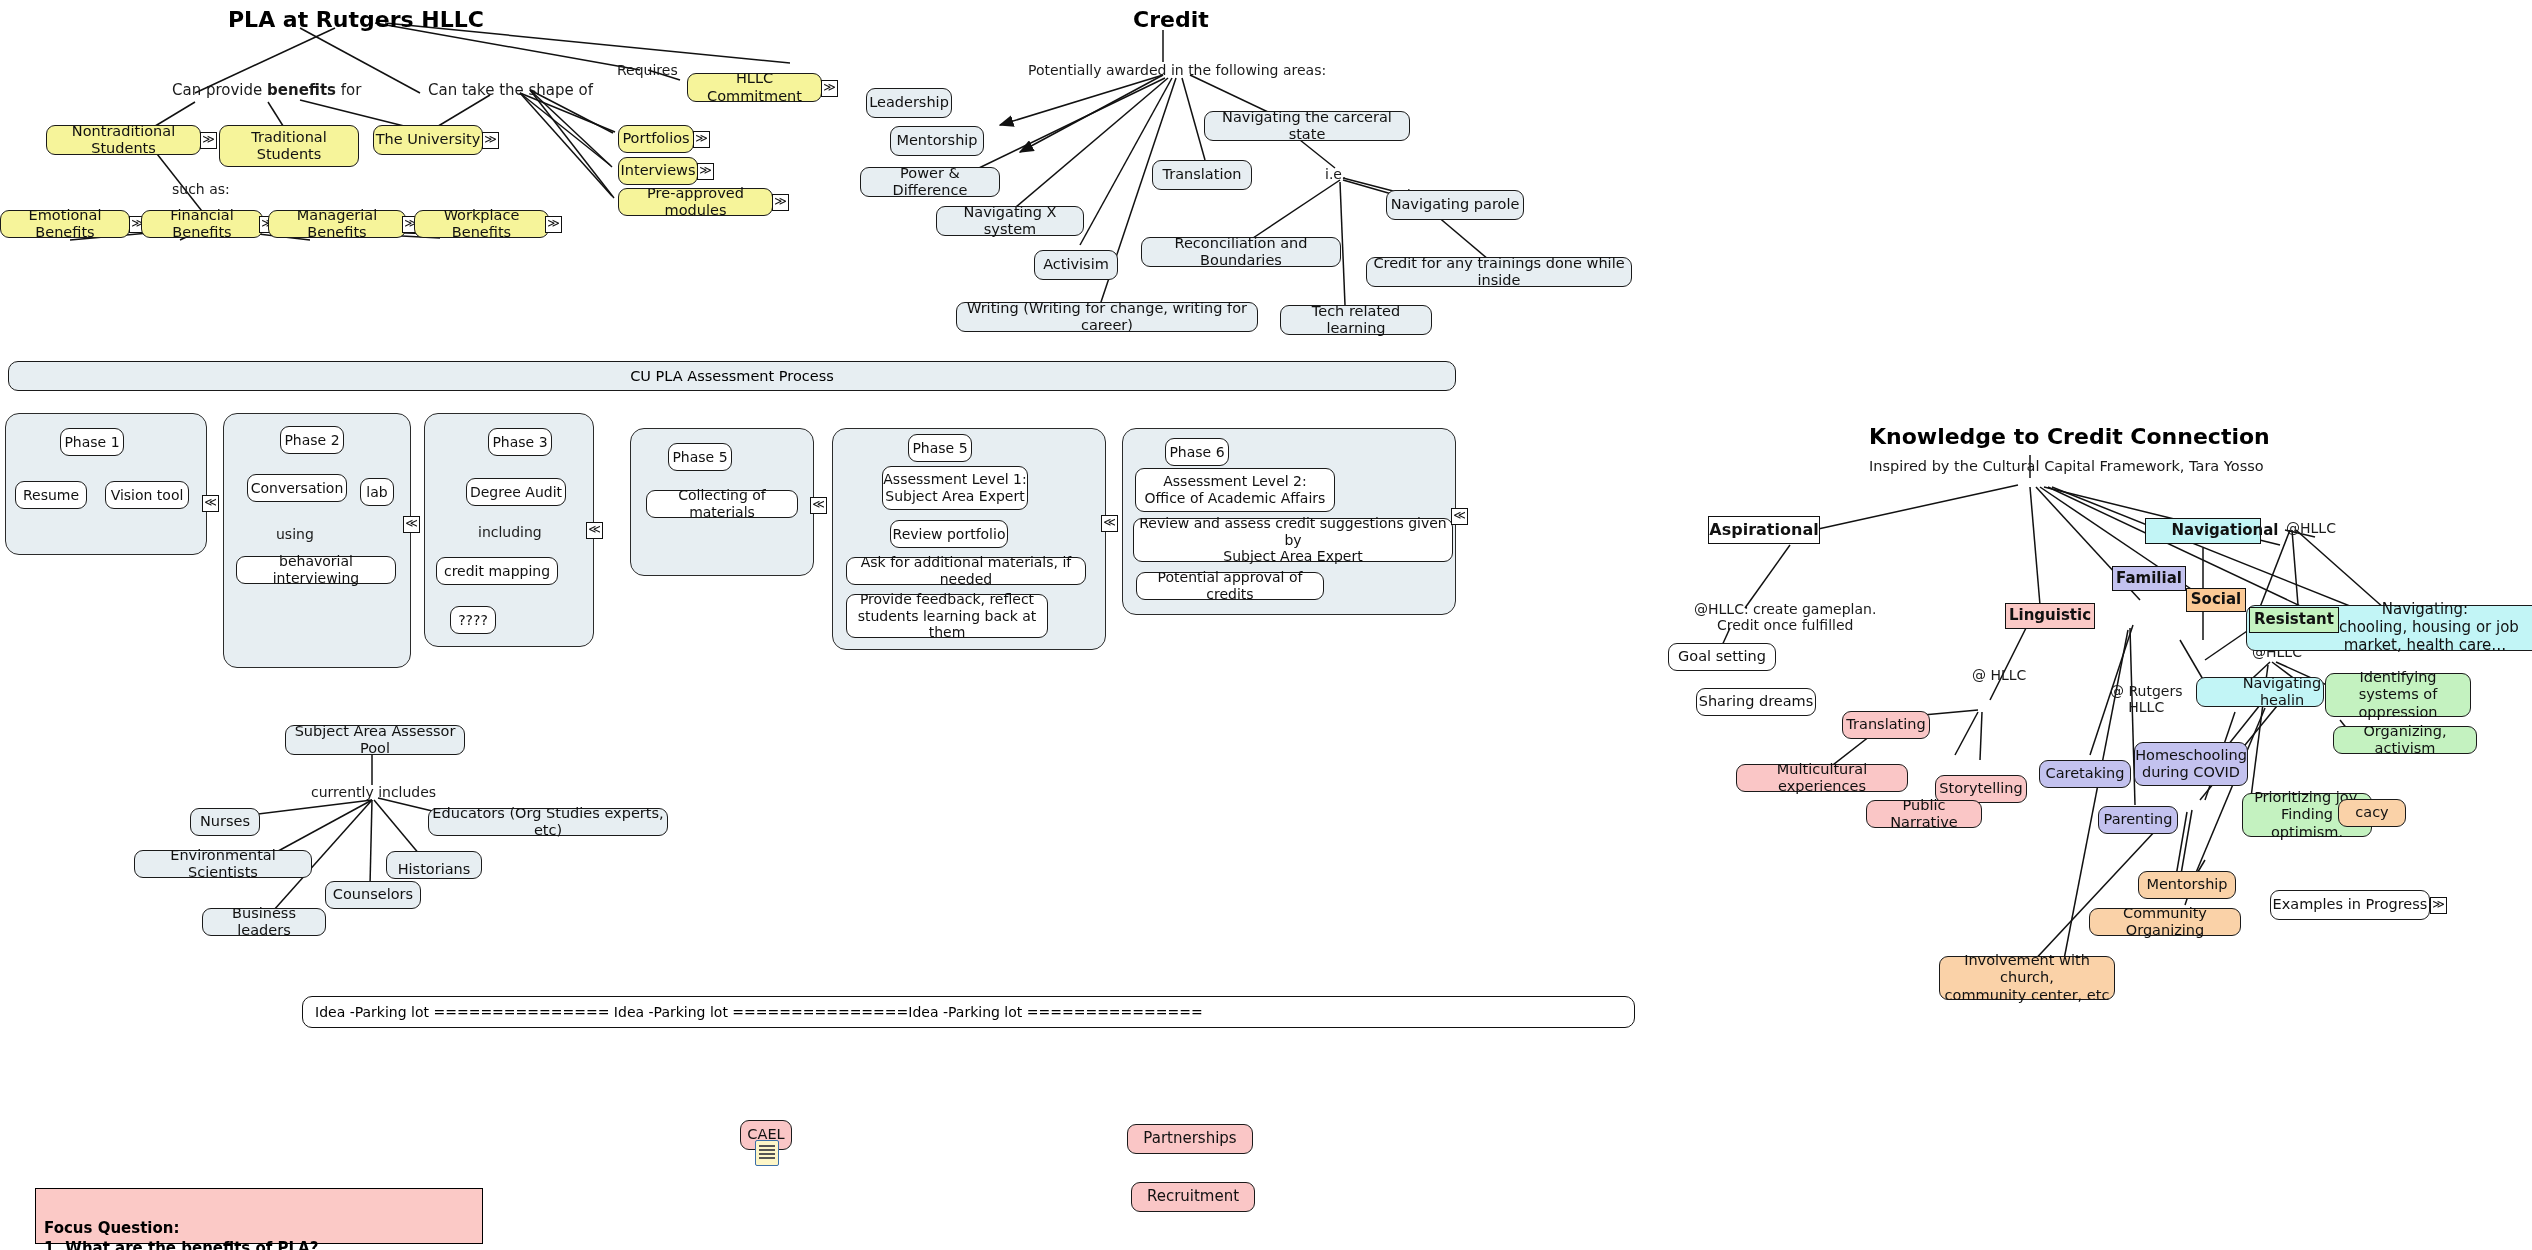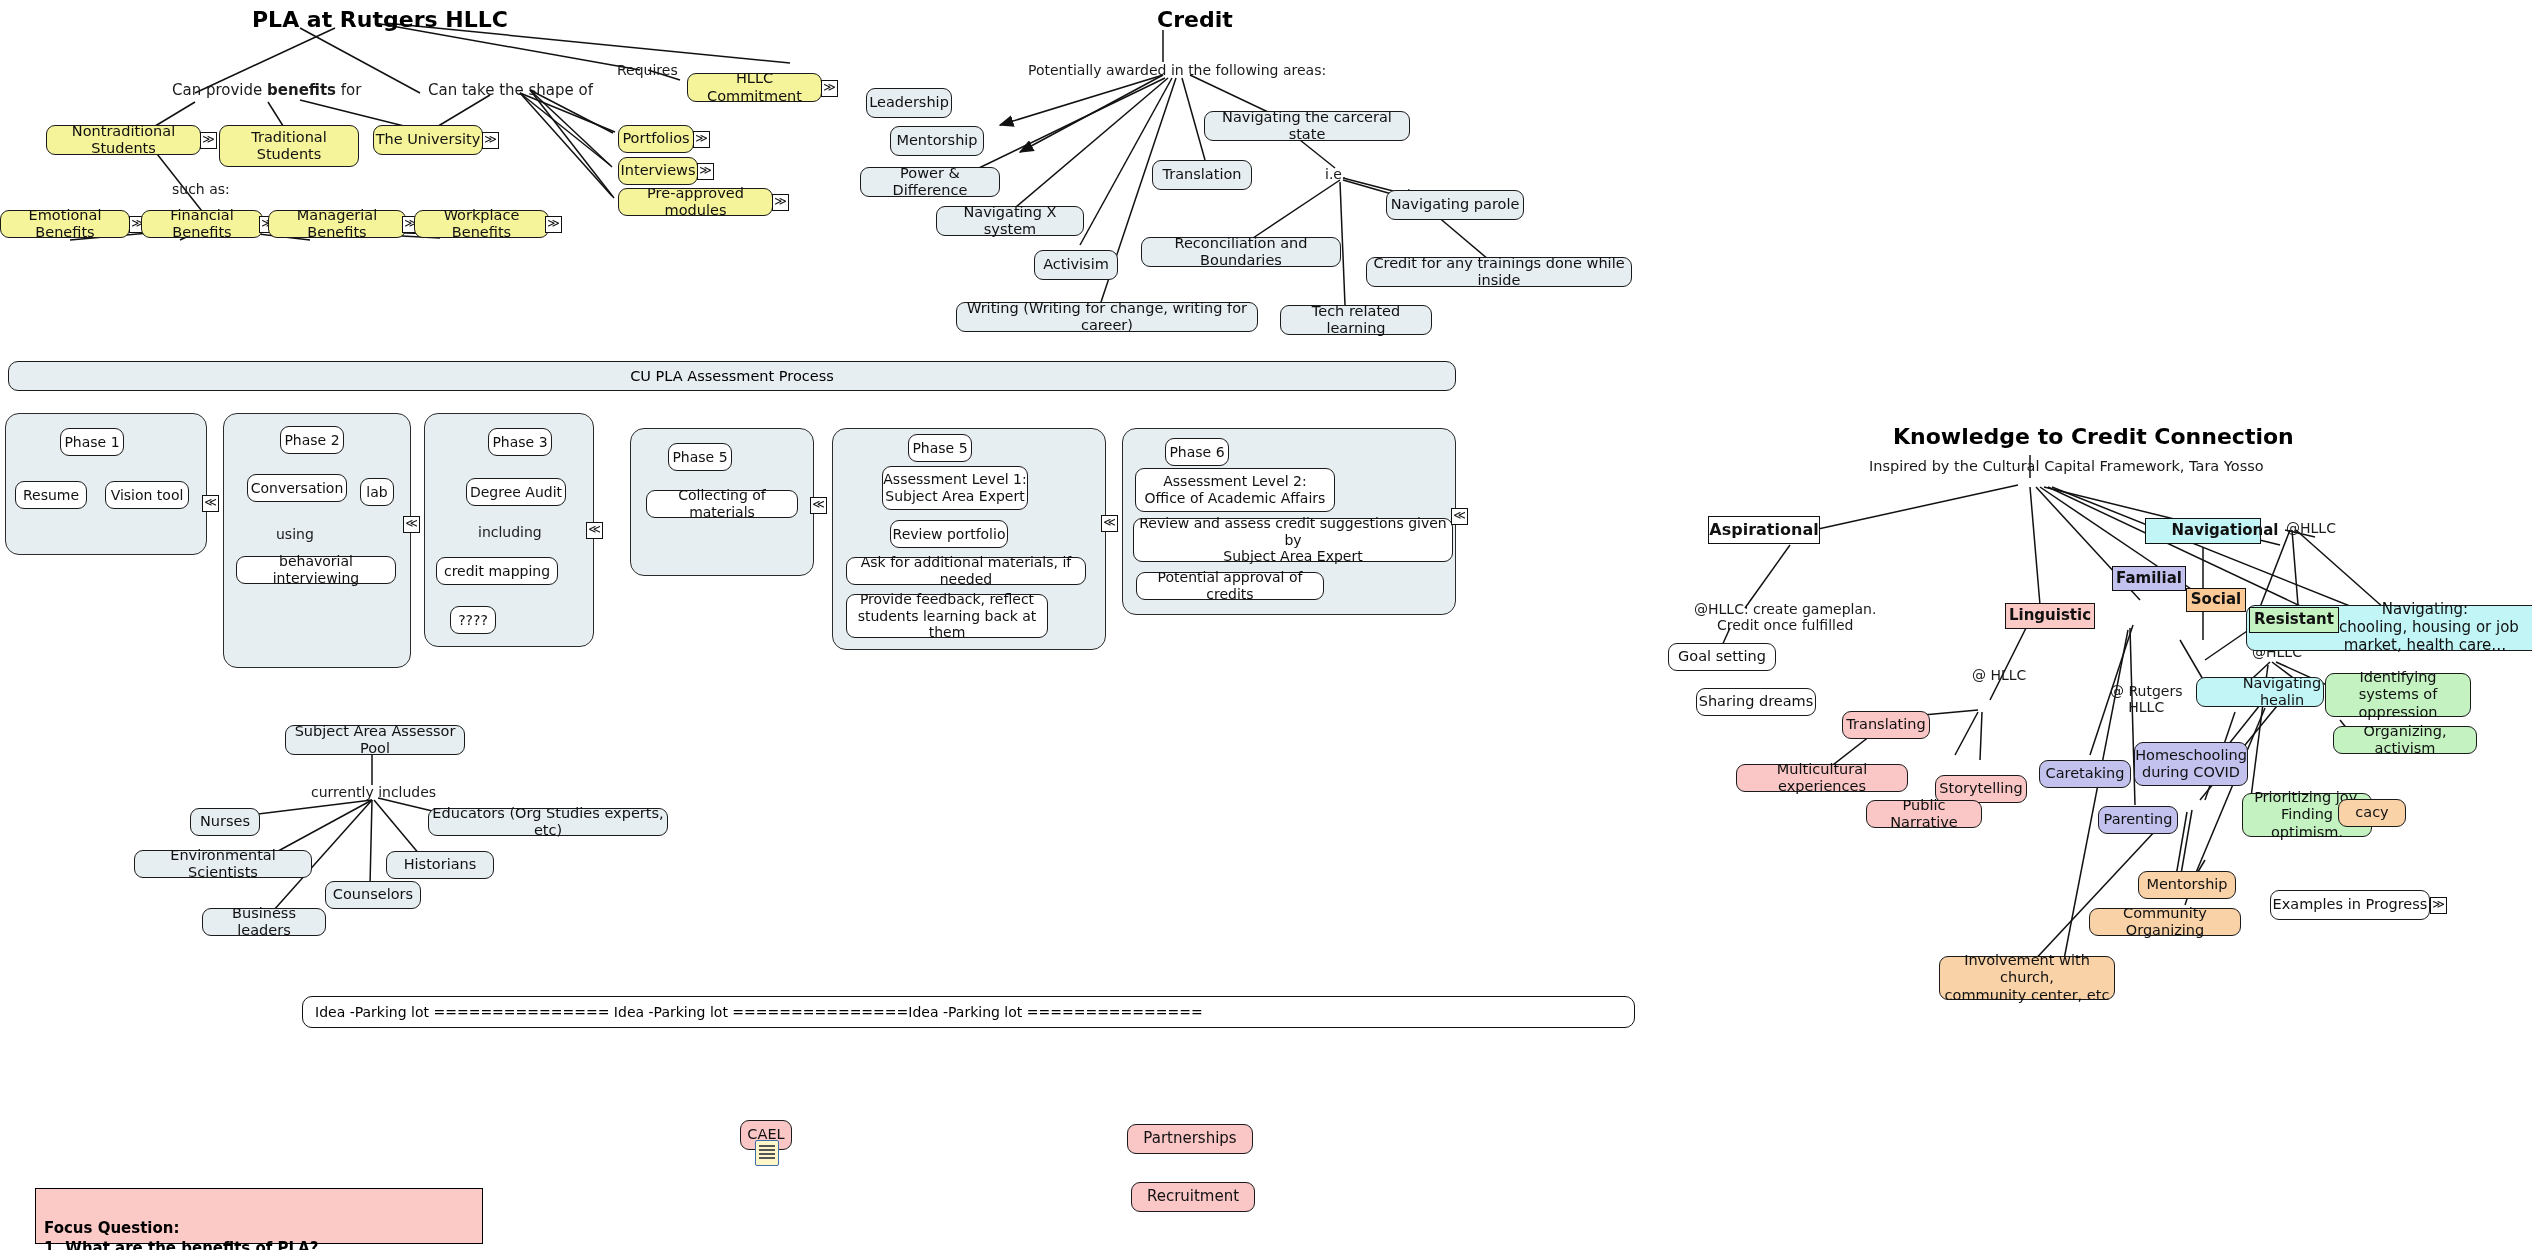--- a/index.html
+++ b/index.html
@@ -4,21 +4,21 @@
 <style>
   html,body{margin:0;padding:0;background:#ffffff;}
   body{font-family:"DejaVu Sans","Liberation Sans",sans-serif;}
   #stage{position:relative;width:2532px;height:1250px;overflow:hidden;background:#fff;}
   #edges{position:absolute;left:0;top:0;width:2532px;height:1250px;pointer-events:none;}
 
   .node{position:absolute;box-sizing:border-box;display:flex;align-items:center;justify-content:center;
         text-align:center;line-height:1.18;color:#111;border:1.4px solid #1a1a1a;}
   .rounded{border-radius:9px;}
 
-  .n-title{position:absolute;font-weight:bold;color:#000;white-space:nowrap;border:none;background:none;margin-left:24px;}
+  .n-title{position:absolute;font-weight:bold;color:#000;white-space:nowrap;border:none;background:none;}
   .n-lbl{position:absolute;color:#1a1a1a;white-space:pre;border:none;background:none;text-align:center;}
 
   .c-yellow{background:#f6f49a;}
   .c-blue{background:#e7eef2;}
   .c-white{background:#ffffff;}
   .c-pink{background:#fbc9c6;}
   .c-pink2{background:#fac6c6;}
   .c-purple{background:#c3c2ef;}
   .c-orange{background:#fbc995;}
   .c-cyan{background:#c2f5f6;padding-left:44px;}
@@ -363,21 +363,21 @@
     </div>
   <div class="node rounded c-blue" style="left:134px;top:850px;width:178px;height:28px;font-size:14.5px;">
     <span>Environmental Scientists</span>
     </div>
   <div class="node rounded c-blue" style="left:202px;top:908px;width:124px;height:28px;font-size:14.5px;">
     <span>Business leaders</span>
     </div>
   <div class="node rounded c-blue" style="left:325px;top:881px;width:96px;height:28px;font-size:14.5px;">
     <span>Counselors</span>
     </div>
-  <div class="node rounded c-blue" style="left:386px;top:851px;width:108px;height:28px;font-size:14.5px;">
+  <div class="node rounded c-blue" style="left:386px;top:851px;width:96px;height:28px;font-size:14.5px;align-items:flex-end;">
     <span>Historians</span>
     </div>
   <div class="node rounded c-blue" style="left:428px;top:808px;width:240px;height:28px;font-size:14.5px;">
     <span>Educators (Org Studies experts, etc)</span>
     </div>
 
   <div class="bar parkbar" style="left:302px;top:996px;width:1333px;height:32px;font-size:14px;">
     <span>Idea -Parking lot =============== Idea -Parking lot ===============Idea -Parking lot ===============</span>
     </div>
 

